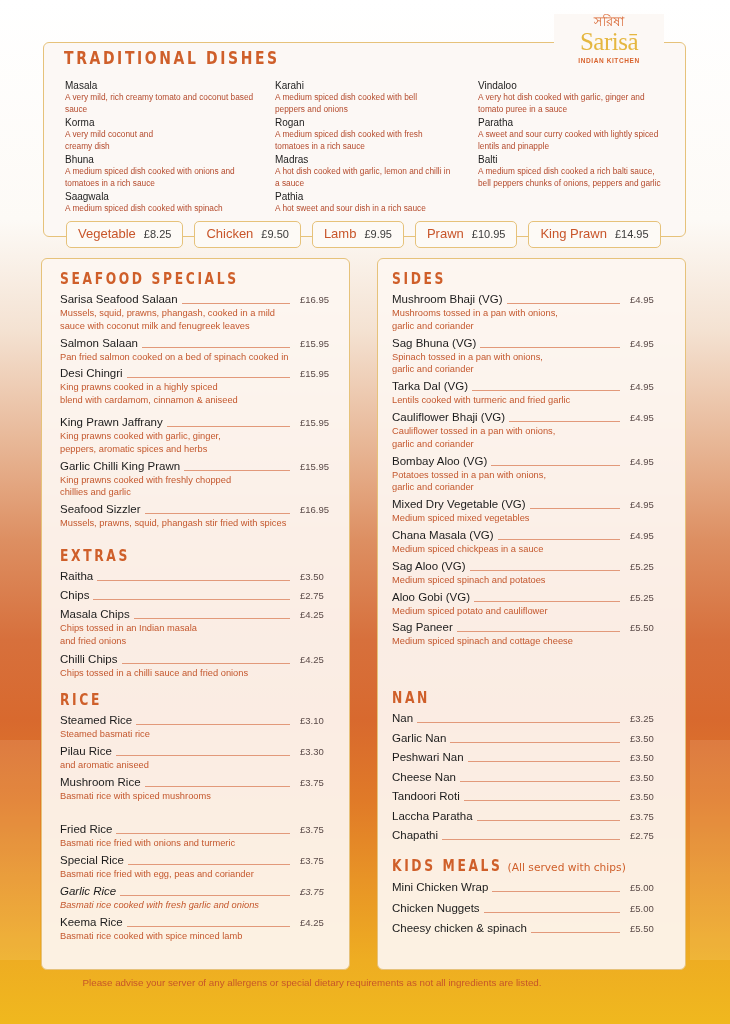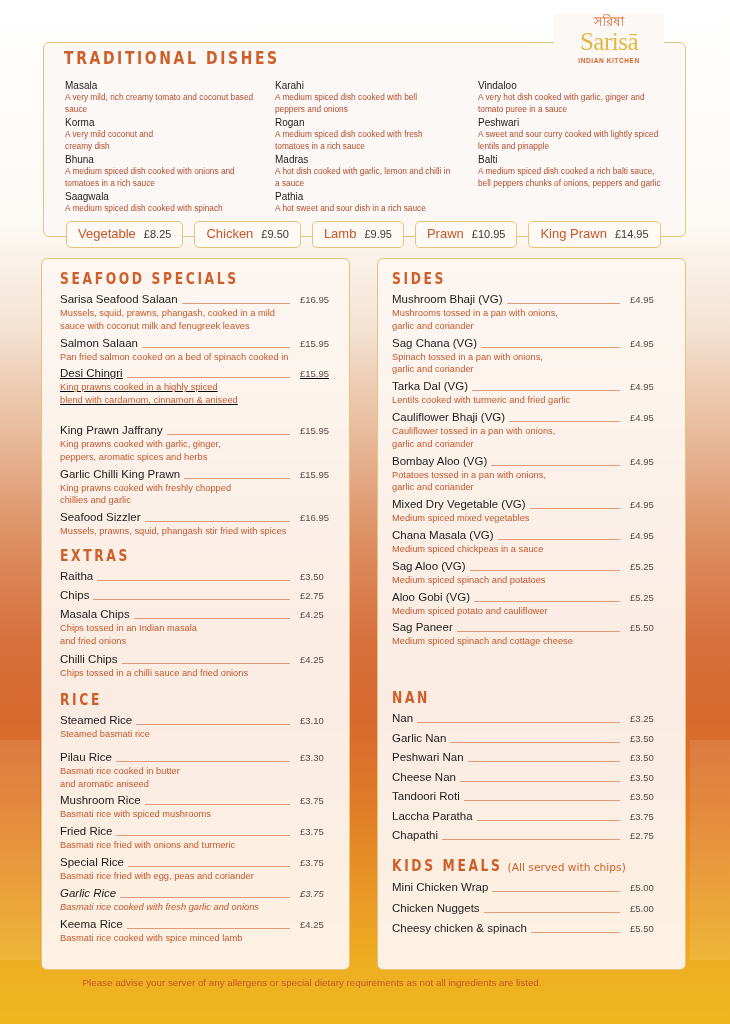--- a/index.html
+++ b/index.html
@@ -128,21 +128,21 @@
       <div class="trad-desc">A hot sweet and sour dish in a rich sauce</div>
     </div>
 </div>
 
 <div class="trad-col" style="left:478px;width:185px;">
   <div class="trad-item">
       <div class="trad-name">Vindaloo</div>
       <div class="trad-desc">A very hot dish cooked with garlic, ginger and tomato puree in a sauce</div>
     </div>
   <div class="trad-item">
-      <div class="trad-name">Peshwari</div>
+      <div class="trad-name">Paratha</div>
       <div class="trad-desc">A sweet and sour curry cooked with lightly spiced lentils and pinapple</div>
     </div>
   <div class="trad-item">
       <div class="trad-name">Balti</div>
       <div class="trad-desc">A medium spiced dish cooked a rich balti sauce, bell peppers chunks of onions, peppers and garlic</div>
     </div>
 </div>
 
 <div class="price-row">
   <div class="price-pill">
@@ -183,21 +183,21 @@
       <div class="item-desc">sauce with coconut milk and fenugreek leaves</div>
     </div>
     <div class="item" style="margin-bottom: 3px;">
       <div class="item-line">
         <span class="item-name">Salmon Salaan</span>
         <span class="dots"></span>
         <span class="item-price">£15.95</span>
       </div>
       <div class="item-desc">Pan fried salmon cooked on a bed of spinach cooked in</div>
     </div>
-    <div class="item" style="margin-bottom: 16px; text-decoration: underline;">
+    <div class="item" style="margin-bottom: 8px;">
       <div class="item-line">
         <span class="item-name">Desi Chingri</span>
         <span class="dots"></span>
         <span class="item-price">£15.95</span>
       </div>
       <div class="item-desc">King prawns cooked in a highly spiced</div>
       <div class="item-desc">blend with cardamom, cinnamon &amp; aniseed</div>
     </div>
     <div class="item" style="margin-bottom: 3px;">
       <div class="item-line">
@@ -257,38 +257,37 @@
         <span class="item-name">Chilli Chips</span>
         <span class="dots"></span>
         <span class="item-price">£4.25</span>
       </div>
       <div class="item-desc">Chips tossed in a chilli sauce and fried onions</div>
     </div>
   </div>
 
 <div class="heading" style="left:60px;top:691px;">RICE</div>
 <div class="list" style="left:60px;top:713px;width:270px;">
-    <div class="item" style="margin-bottom: 9px;">
+    <div class="item" style="margin-bottom: 3px;">
       <div class="item-line">
         <span class="item-name">Steamed Rice</span>
         <span class="dots"></span>
         <span class="item-price">£3.10</span>
       </div>
       <div class="item-desc">Steamed basmati rice</div>
     </div>
     <div class="item" style="margin-bottom: 3px;">
       <div class="item-line">
         <span class="item-name">Pilau Rice</span>
         <span class="dots"></span>
         <span class="item-price">£3.30</span>
       </div>
-      <div class="item-desc">Basmati rice cooked in butter</div>
       <div class="item-desc">and aromatic aniseed</div>
     </div>
-    <div class="item" style="margin-bottom: 3px;">
+    <div class="item" style="margin-bottom: 20px;">
       <div class="item-line">
         <span class="item-name">Mushroom Rice</span>
         <span class="dots"></span>
         <span class="item-price">£3.75</span>
       </div>
       <div class="item-desc">Basmati rice with spiced mushrooms</div>
     </div>
     <div class="item" style="margin-bottom: 3px;">
       <div class="item-line">
         <span class="item-name">Fried Rice</span>
@@ -329,21 +328,21 @@
       <div class="item-line">
         <span class="item-name">Mushroom Bhaji (VG)</span>
         <span class="dots"></span>
         <span class="item-price">£4.95</span>
       </div>
       <div class="item-desc">Mushrooms tossed in a pan with onions,</div>
       <div class="item-desc">garlic and coriander</div>
     </div>
     <div class="item" style="margin-bottom: 3px;">
       <div class="item-line">
-        <span class="item-name">Sag Chana (VG)</span>
+        <span class="item-name">Sag Bhuna (VG)</span>
         <span class="dots"></span>
         <span class="item-price">£4.95</span>
       </div>
       <div class="item-desc">Spinach tossed in a pan with onions,</div>
       <div class="item-desc">garlic and coriander</div>
     </div>
     <div class="item" style="margin-bottom: 3px;">
       <div class="item-line">
         <span class="item-name">Tarka Dal (VG)</span>
         <span class="dots"></span>

